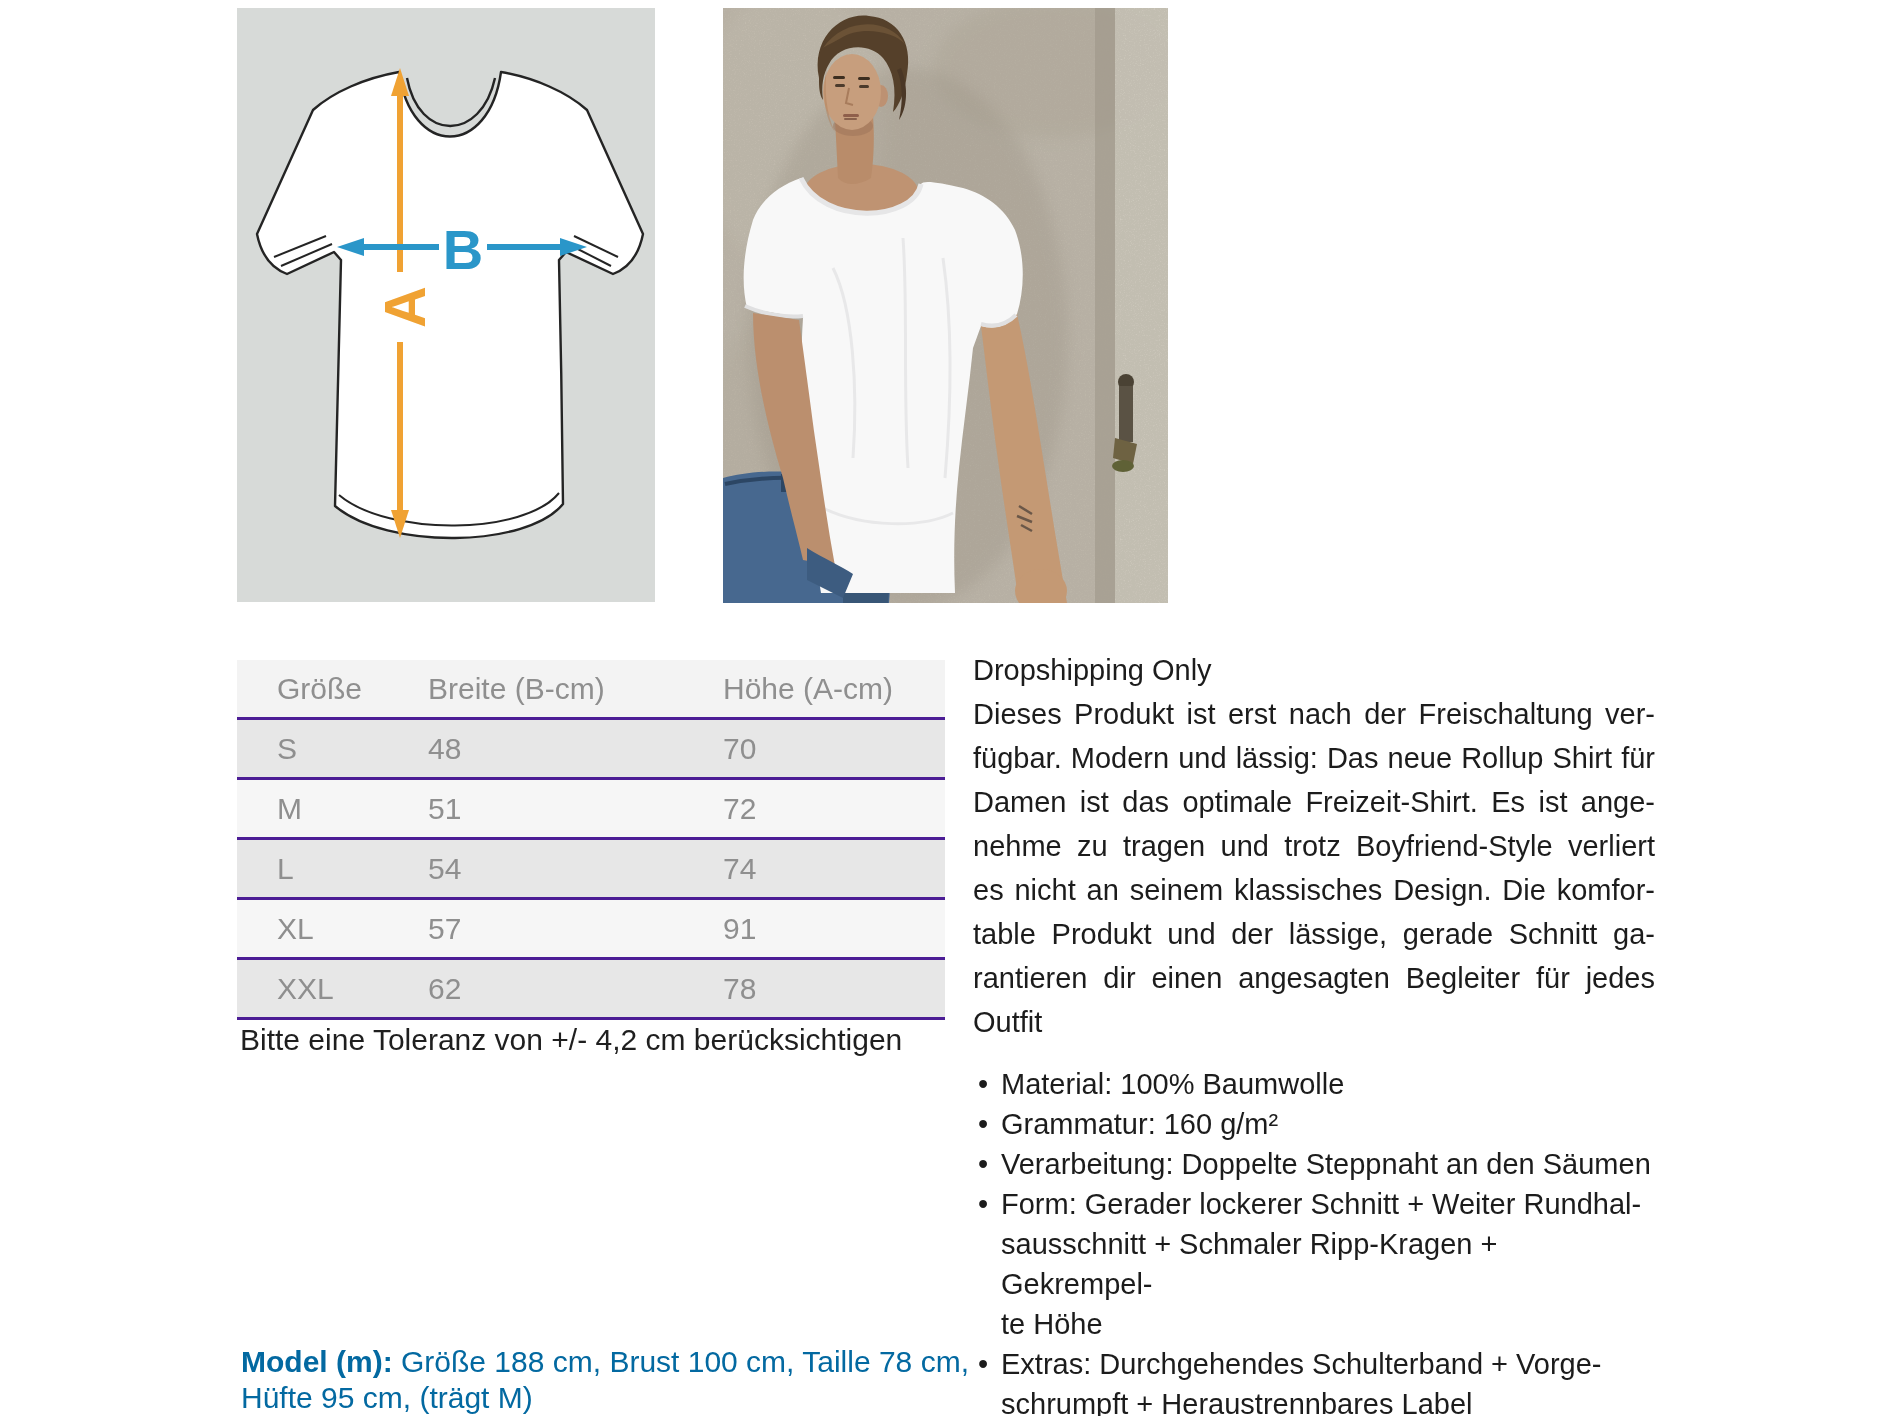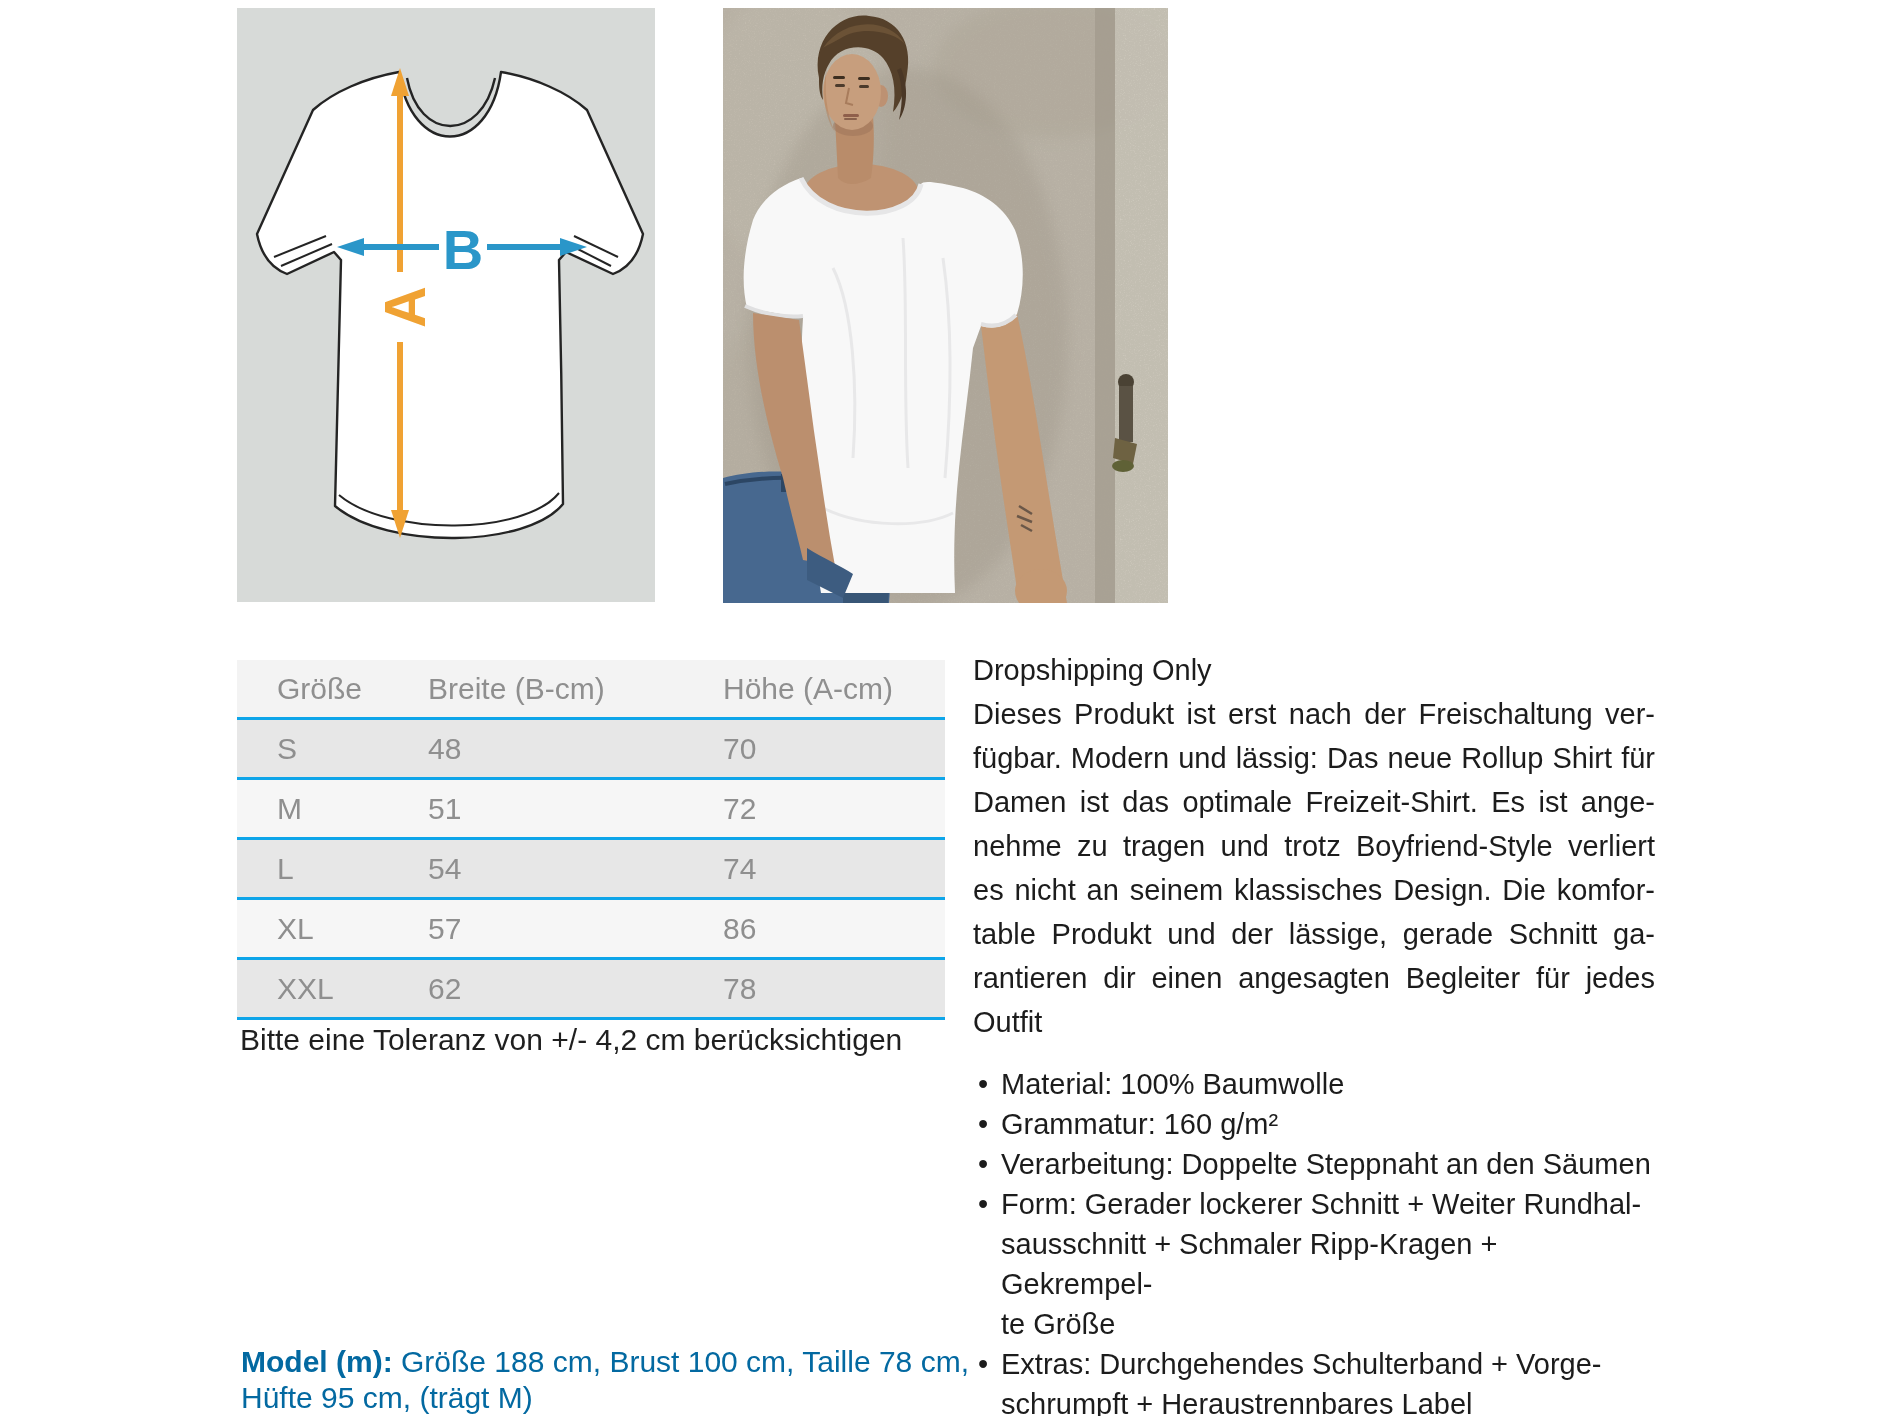--- a/index.html
+++ b/index.html
@@ -11,21 +11,21 @@
 
   
   #photo{position:absolute;left:723px;top:8px;width:445px;height:595px;}
 
   
   #size-table{position:absolute;left:237px;top:660px;width:708px;border-collapse:collapse;
               table-layout:fixed;font-size:30px;color:#8f8f8f;}
   #size-table col.c1{width:191px;} #size-table col.c2{width:295px;} #size-table col.c3{width:222px;}
   #size-table th,#size-table td{font-weight:normal;text-align:left;padding:0;height:57px;line-height:57px;}
   #size-table th:first-child,#size-table td:first-child{padding-left:40px;}
-  #size-table tr{border-bottom:3px solid #0ea5e9;}
+  #size-table tr{border-bottom:3px solid #4c1d95;}
   #size-table tr.hdr{background:#f3f3f3;}
   #size-table tr.odd{background:#e7e7e7;}
   #size-table tr.even{background:#f6f6f6;}
 
   #tolerance{position:absolute;left:240px;top:1022px;width:740px;font-size:30px;line-height:36px;color:#1f1f1f;}
 
   #model-info{position:absolute;left:241px;top:1344px;width:760px;font-size:30px;line-height:36px;color:#0369a1;}
   #model-info .lbl{font-weight:bold;}
 
   
@@ -210,21 +210,21 @@
         <td>72</td>
       </tr>
       <tr class="odd">
         <td>L</td>
         <td>54</td>
         <td>74</td>
       </tr>
       <tr class="even">
         <td>XL</td>
         <td>57</td>
-        <td>86</td>
+        <td>91</td>
       </tr>
       <tr class="odd">
         <td>XXL</td>
         <td>62</td>
         <td>78</td>
       </tr>
     </tbody>
   </table>
 
   <div id="tolerance">Bitte eine Toleranz von +/- 4,2 cm berücksichtigen</div>
@@ -259,21 +259,21 @@
         <span>Verarbeitung: Doppelte Steppnaht an den Säumen</span>
       </div>
       <div class="bl">
         <span class="mk">•</span>
         <span>Form: Gerader lockerer Schnitt + Weiter Rundhal-</span>
       </div>
       <div class="bl">
         <span>sausschnitt + Schmaler Ripp-Kragen + Gekrempel-</span>
       </div>
       <div class="bl">
-        <span>te Größe</span>
+        <span>te Höhe</span>
       </div>
       <div class="bl">
         <span class="mk">•</span>
         <span>Extras: Durchgehendes Schulterband + Vorge-</span>
       </div>
       <div class="bl">
         <span>schrumpft + Heraustrennbares Label</span>
       </div>
 
     </div>

